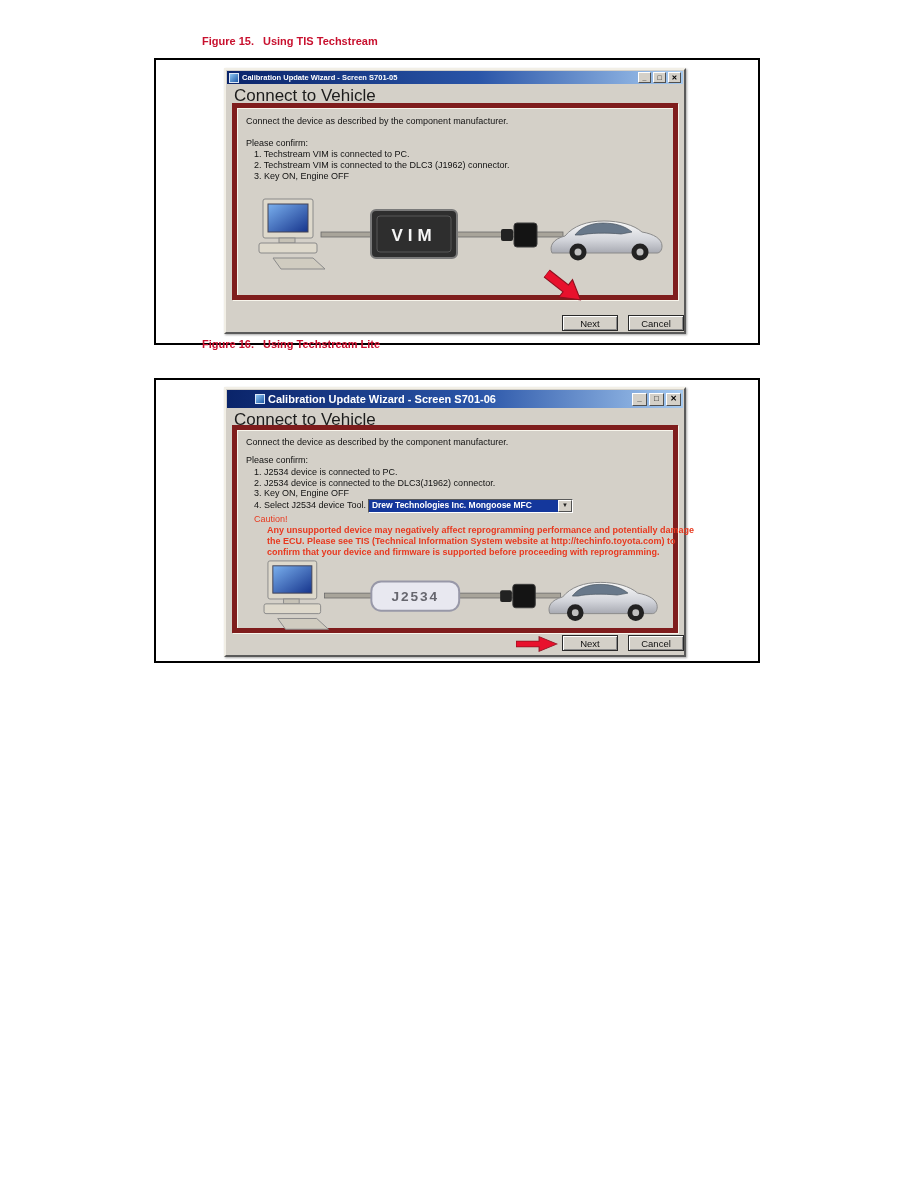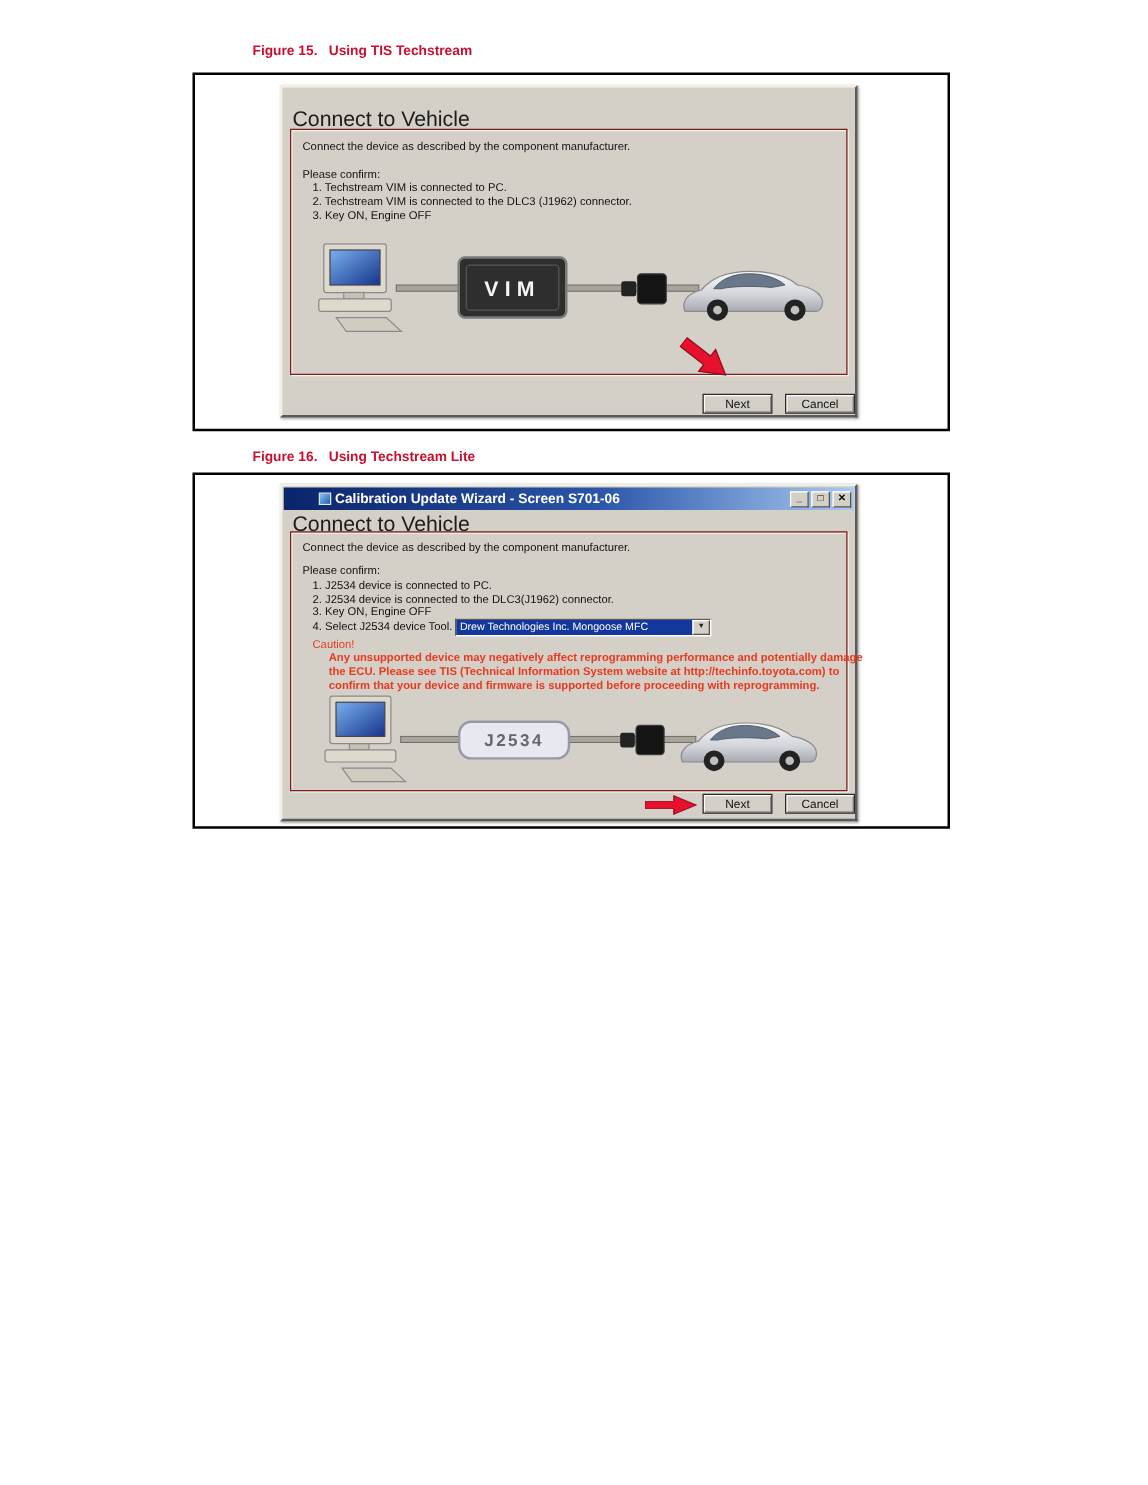--- a/index.html
+++ b/index.html
@@ -27,34 +27,34 @@
   .title-text { flex:1 1 auto; white-space:nowrap; overflow:hidden; }
   .win-controls { display:flex; gap:2px; }
   .win-btn { width:13px; height:11px; background:#d4d0c8; border:1px solid;
              border-color:#fff #505050 #505050 #fff; color:#000; font-size:7px; font-weight:bold;
              display:flex; align-items:center; justify-content:center; line-height:1; }
   .titlebar-2 .win-btn { width:15px; height:13px; font-size:8px; }
 
   .wiz-heading { position:absolute; left:8px; font-size:17px; color:#1c1c1c; }
 
   .content-panel { position:absolute; left:6px; right:6px; background:#d4d0c8;
-                   border:1px solid #7f1d1d;
+                   border:5px solid #7f1d1d;
                    box-shadow:inset 1px 1px 0 #f7f5ec, 1px 1px 0 #f7f5ec; }
   .intro         { position:absolute; left:9px;  font-size:9px;  color:#111; }
   .confirm-label { position:absolute; left:9px;  font-size:9px;  color:#111; }
   .confirm-list  { position:absolute; left:17px; font-size:9px;  color:#111; }
   .fig15 .confirm-list div { line-height:11px; }
   .fig16 .confirm-list div { line-height:10.5px; }
   .item-with-combo { display:flex; align-items:center; gap:2px; }
 
   .combo { display:inline-flex; width:205px; height:14px; background:#fff;
            border:1px solid; border-color:#5a5a5a #fff #fff #5a5a5a; }
   .combo-value { flex:1 1 auto; background:#14379c; color:#fff; font-size:8.5px;
                  padding:0 3px; white-space:nowrap; overflow:hidden;
-                 display:flex; align-items:center; }
+                 display:flex; align-items:center;font-weight:bold; }
   .combo-btn { flex:0 0 14px; background:#d4d0c8; border:1px solid;
                border-color:#fff #505050 #505050 #fff; color:#222; font-size:6px;
                display:flex; align-items:center; justify-content:center; }
 
   .caution-title { position:absolute; left:17px; font-size:9px; font-weight:normal; color:#e8391f; }
   .caution-text  { position:absolute; left:30px; width:432px; font-size:9px; font-weight:bold;
                    color:#e8391f; line-height:11px; }
 
   .illustration { position:absolute; left:14px; width:430px; height:82px; }
 
@@ -70,20 +70,29 @@
 
 <div class="page">
 
   <div class="fig-caption" style="top:35px;">
     <span class="cap-num">Figure 15.</span><span>Using TIS Techstream</span>
   </div>
 
   <div class="fig-box fig15" style="top:58px;height:287px;">
     <div class="wizard" style="left:68px;top:8px;width:462px;height:266px;">
 
+      <div class="titlebar titlebar-1">
+        <span class="title-icon"></span>
+        <span class="title-text">Calibration Update Wizard - Screen S701-05</span>
+        <span class="win-controls">
+          <span class="win-btn">_</span>
+          <span class="win-btn">□</span>
+          <span class="win-btn">✕</span>
+        </span>
+      </div>
 
       <div class="wiz-heading" style="top:16px;">Connect to Vehicle</div>
 
       <div class="content-panel" style="top:33px;bottom:32px;">
         <div class="intro" style="top:8px;">Connect the device as described by the component manufacturer.</div>
         <div class="confirm-label" style="top:30px;">Please confirm:</div>
         <div class="confirm-list" style="top:41px;">
           <div>1. Techstream VIM is connected to PC.</div>
           <div>2. Techstream VIM is connected to the DLC3 (J1962) connector.</div>
           <div>3. Key ON, Engine OFF</div>
@@ -131,21 +140,21 @@
 
       <svg class="red-arrow" style="left:316px;top:204px;width:44px;height:26px;transform:rotate(38deg);" viewBox="0 0 40 22">
         <polygon points="0,7 22,7 22,1 39,11 22,21 22,15 0,15" fill="#e8112d" stroke="#90101f" stroke-width="1"></polygon>
       </svg>
 
       <div class="btn" style="left:336px;top:245px;">Next</div>
       <div class="btn" style="left:402px;top:245px;">Cancel</div>
     </div>
   </div>
 
-  <div class="fig-caption" style="top:360px;">
+  <div class="fig-caption" style="top:338px;">
     <span class="cap-num">Figure 16.</span><span>Using Techstream Lite</span>
   </div>
 
   <div class="fig-box fig16" style="top:378px;height:285px;">
     <div class="wizard" style="left:68px;top:7px;width:462px;height:270px;">
 
       <div class="titlebar titlebar-2">
         <span class="title-icon"></span>
         <span class="title-text">Calibration Update Wizard - Screen S701-06</span>
         <span class="win-controls">

